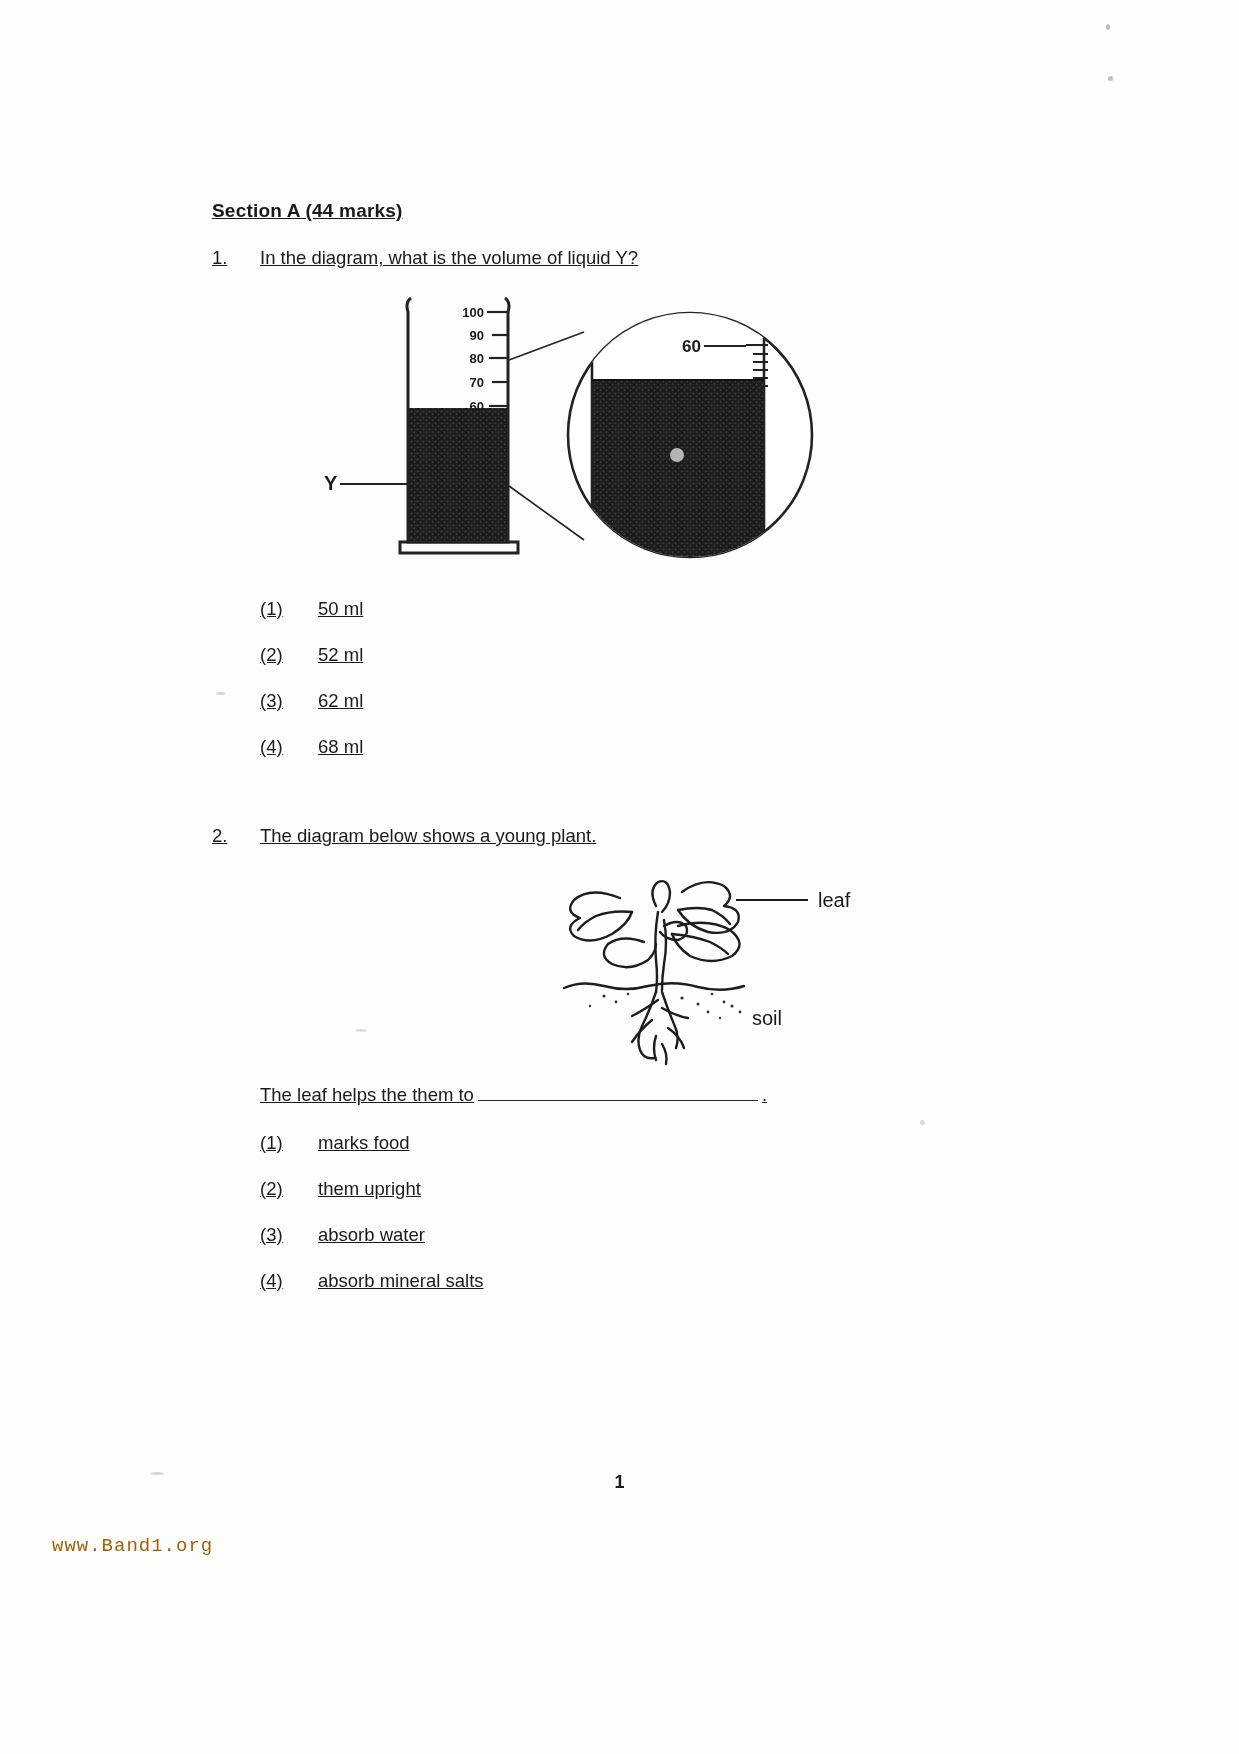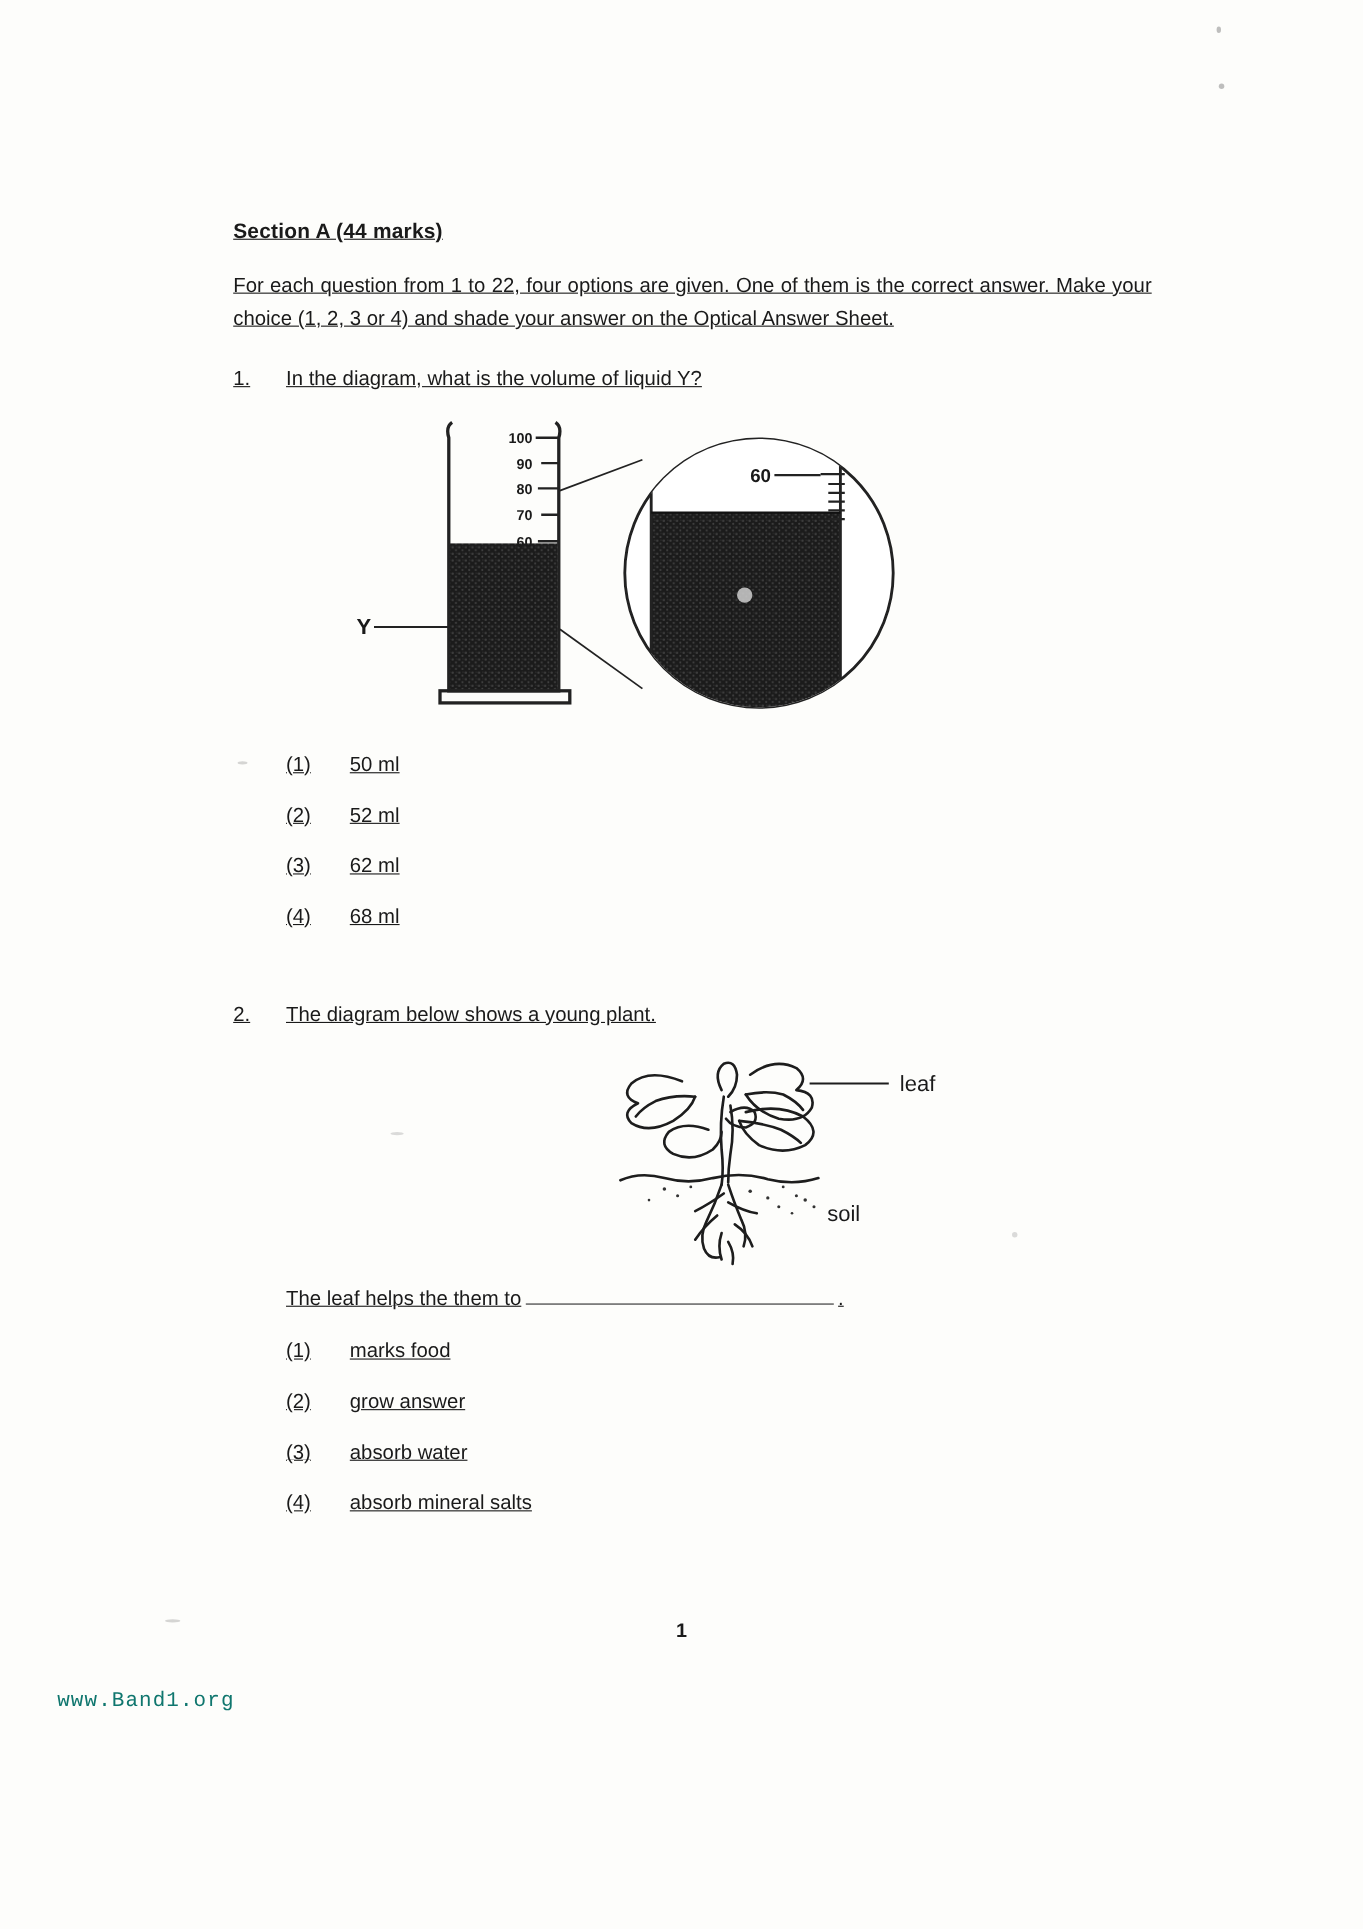--- a/index.html
+++ b/index.html
@@ -114,41 +114,40 @@
     font-size: 18px;
     font-weight: bold;
   }
   .watermark {
     position: absolute;
     left: 52px;
     top: 1535px;
     font-family: "Liberation Mono", monospace;
     font-size: 19px;
     letter-spacing: 1px;
-    color: #0f766e;
+    color: #a16207;
   }
   svg { display: block; }
 </style>
 </head>
 <body>
 
 <div class="page">
 
   <div class="speck" style="left:1106px;top:24px;width:4px;height:6px;"></div>
   <div class="speck" style="left:1108px;top:76px;width:5px;height:5px;"></div>
   <div class="speck" style="left:216px;top:692px;width:9px;height:3px;opacity:.35;"></div>
   <div class="speck" style="left:355px;top:1029px;width:12px;height:3px;opacity:.3;"></div>
   <div class="speck" style="left:150px;top:1472px;width:14px;height:3px;opacity:.35;"></div>
   <div class="speck" style="left:920px;top:1120px;width:5px;height:5px;opacity:.3;"></div>
 
   <div class="content">
 
     <h1 class="section-title">Section A (44 marks)</h1>
 
-    <p class="intro">For each question from 1 to 22, four options are given. One of them is the correct answer. Make your choice (1, 2, 3 or 4) and shade your answer on the Optical Answer Sheet.</p>
 
     <div class="q-block">
       <div class="q-head">
         <span class="q-num">1.</span>
         <span class="q-text">In the diagram, what is the volume of liquid Y?</span>
       </div>
 
       <div class="figure1">
         <svg width="850" height="290" viewBox="0 0 850 290">
           <defs>
@@ -305,21 +304,21 @@
         <span>.</span>
       </div>
 
       <div class="options" style="margin-top:26px;">
         <div class="opt">
           <span class="opt-key">(1)</span>
           <span class="opt-val">marks food</span>
         </div>
         <div class="opt">
           <span class="opt-key">(2)</span>
-          <span class="opt-val">grow answer</span>
+          <span class="opt-val">them upright</span>
         </div>
         <div class="opt">
           <span class="opt-key">(3)</span>
           <span class="opt-val">absorb water</span>
         </div>
         <div class="opt">
           <span class="opt-key">(4)</span>
           <span class="opt-val">absorb mineral salts</span>
         </div>
       </div>

